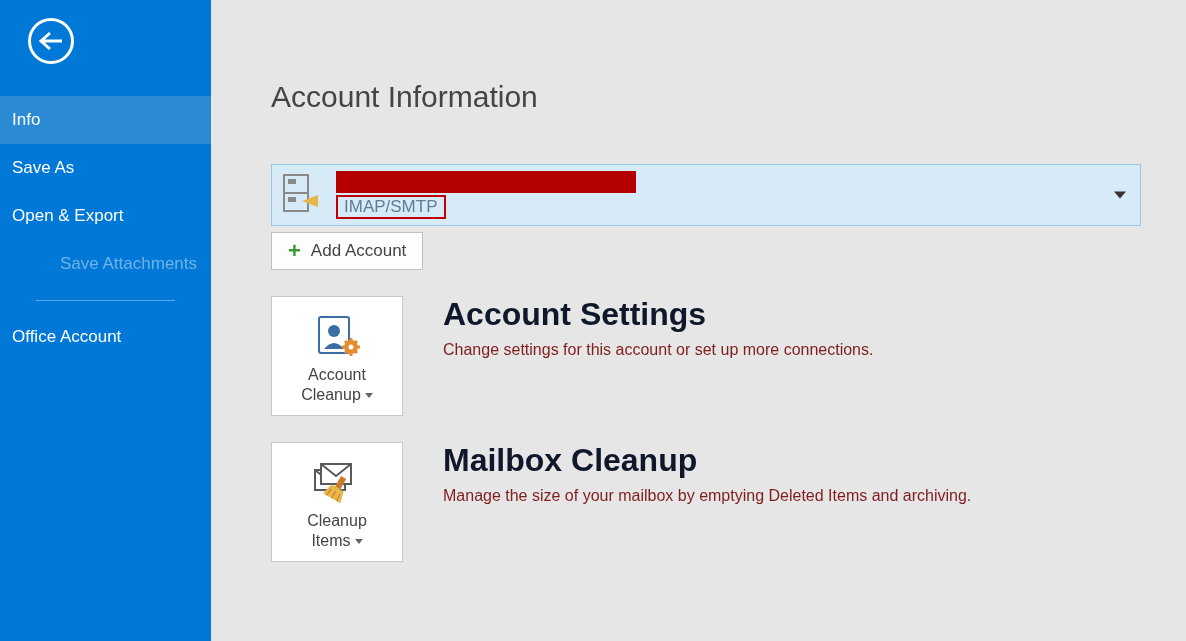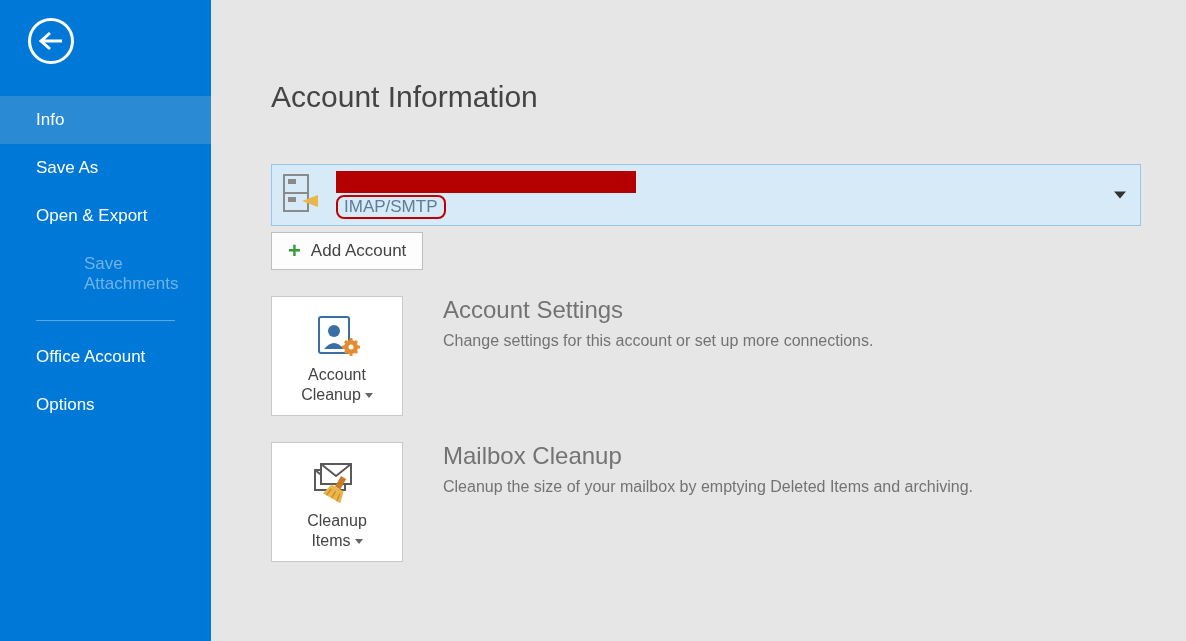--- a/index.html
+++ b/index.html
@@ -27,21 +27,21 @@
     border-radius: 50%;
     display: flex;
     align-items: center;
     justify-content: center;
     margin-left: 28px;
     margin-bottom: 32px;
     cursor: pointer;
   }
   .back-circle svg { fill: none; stroke: #fff; stroke-width: 3; }
   .side-item {
-    padding: 14px 36px;
+    padding: 14px 12px;
     font-size: 17px;
     cursor: pointer;
   }
   .side-item.selected { background: #2a8ad4; }
   .side-item.disabled { color: #6fb3e8; cursor: default; margin-left: 48px; }
   .side-sep {
     border: none;
     border-top: 1px solid #5aa8e6;
     margin: 12px 36px 12px 36px;
   }
@@ -69,21 +69,21 @@
     cursor: pointer;
   }
   .acct-sel .mailbox-ico { margin-right: 18px; }
   .acct-lines { display: flex; flex-direction: column; }
   .redacted {
     width: 300px; height: 22px; background: #b40000;
   }
   .proto-badge {
     display: inline-block;
     border: 2px solid #c00000;
-    border-radius: 8px;
+    border-radius: 0;
     color: #5f7d95;
     font-size: 17px;
     padding: 0 6px;
     margin-top: 2px;
     width: fit-content;
   }
   .acct-caret {
     position: absolute;
     right: 14px; top: 50%; transform: translateY(-50%);
     border-left: 6px solid transparent;
@@ -131,42 +131,41 @@
     margin-top: 6px;
   }
   .tile .tile-label .caret-sm {
     display:inline-block; margin-left:4px;
     border-left:4px solid transparent;
     border-right:4px solid transparent;
     border-top:5px solid #666;
     vertical-align: middle;
   }
   .sec-text { flex: 1; }
-  .sec-title { font-size: 24px; color: #737373; font-weight: 400; margin-bottom: 8px; }
-  .sec-desc { font-size: 16px; color: #737373; }
+  .sec-title { font-size: 32px; color: #0f172a; font-weight: 700; margin-bottom: 8px; }
+  .sec-desc { font-size: 16px; color: #7f1d1d; }
 </style>
 </head>
 <body>
 
 <nav class="sidebar">
   <div class="back-circle">
     <svg width="26" height="20" viewBox="0 0 26 20">
       <path d="M12 2 L3 10 L12 18 M3 10 H24"></path>
     </svg>
   </div>
 
   <div class="side-item selected">Info</div>
   <div class="side-item">Save As</div>
   <div class="side-item">Open &amp; Export</div>
   <div class="side-item disabled">Save Attachments</div>
 
   <hr class="side-sep">
 
   <div class="side-item">Office Account</div>
-  <div class="side-item">Options</div>
 </nav>
 
 <main class="main">
   <h1 class="page-title">Account Information</h1>
 
   
   <div class="acct-sel">
     <span class="mailbox-ico">
       <svg width="36" height="40" viewBox="0 0 36 40">
         <rect x="2" y="2" width="24" height="36" fill="none" stroke="#8a8a8a" stroke-width="2"></rect>
@@ -244,16 +243,16 @@
           </g>
         </svg>
       </span>
       <div class="tile-label">
         <span>Cleanup</span><br>
         <span>Items</span><span class="caret-sm"></span>
       </div>
     </div>
     <div class="sec-text">
       <div class="sec-title">Mailbox Cleanup</div>
-      <div class="sec-desc">Cleanup the size of your mailbox by emptying Deleted Items and archiving.</div>
+      <div class="sec-desc">Manage the size of your mailbox by emptying Deleted Items and archiving.</div>
     </div>
   </div>
 </main>
 
 </body></html>

